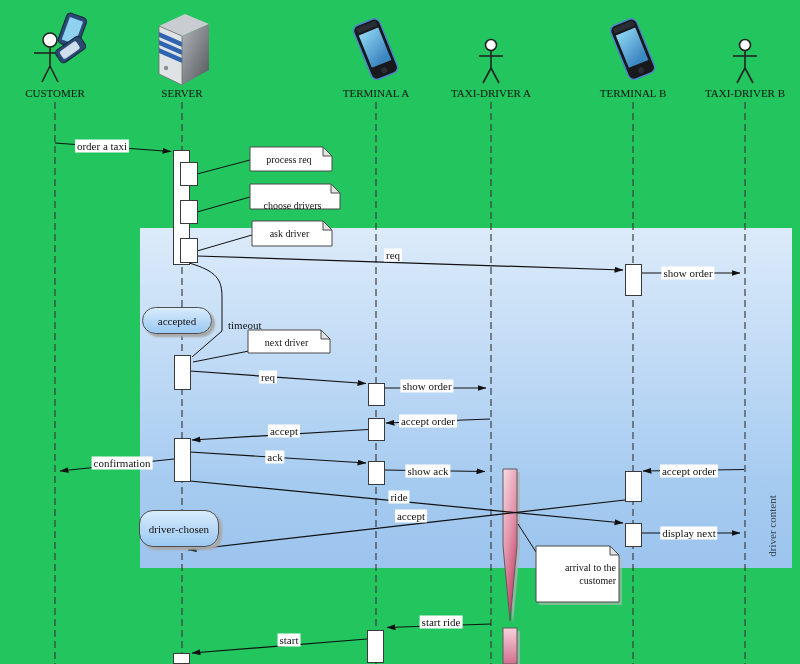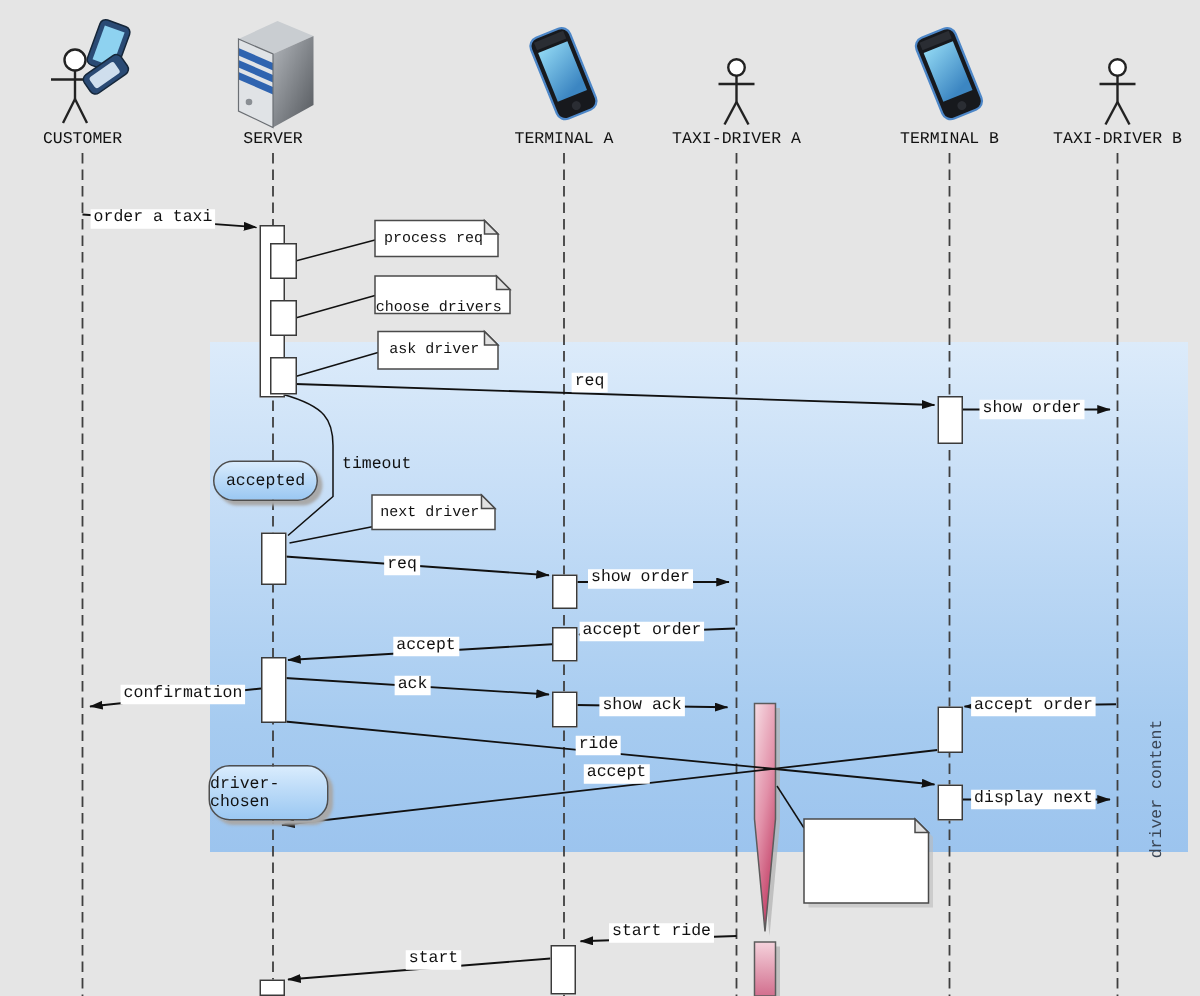--- a/index.html
+++ b/index.html
@@ -1,27 +1,27 @@
 <!DOCTYPE html>
 <html><head>
 <meta charset="utf-8">
 <style>
   html,body{margin:0;padding:0;background:#fff;}
-  #canvas{position:relative;width:800px;height:664px;background:#e5e5e5;overflow:hidden;
-          font-family:Liberation Mono, monospace;color:#111;}
+  #canvas{position:relative;width:800px;height:664px;background:#22c55e;overflow:hidden;
+          font-family:Liberation Serif, serif;color:#111;}
   .abs{position:absolute;}
   #fragment{left:140px;top:228px;width:652px;height:340px;
             background:linear-gradient(to bottom,#dcebfa 0%,#c3dcf6 35%,#a6cbf0 75%,#9cc4ee 100%);z-index:1;}
   #wires{left:0;top:0;z-index:2;}
   .ovl{z-index:3;}
   .actor-label{top:87px;width:120px;text-align:center;font-size:11px;color:#111;}
   .act{background:#fff;border:1px solid #3a3a3a;box-sizing:border-box;}
   .msg-label{font-size:11px;line-height:13px;background:#fff;padding:0 2px;white-space:nowrap;
              transform:translate(-50%,-50%);}
-  .plain-label{font-size:11px;line-height:13px;white-space:nowrap;background:transparent;}
+  .plain-label{font-size:11px;line-height:13px;white-space:nowrap;background:transparent;margin-top:15px;}
   .note-text{font-size:10px;line-height:13px;text-align:right;display:flex;align-items:center;justify-content:center;}
   .state{border:1.5px solid #4e4e4e;border-radius:14px;box-sizing:border-box;
          background:linear-gradient(to bottom,#d9ecfd 0%,#bcdbf8 45%,#9bc8f2 100%);
          box-shadow:3px 3px 2px #a9a9a9;display:flex;align-items:center;justify-content:center;
          font-size:11px;margin-top:16px;}
   .vtext{font-size:11px;color:#3a4554;transform:translate(-50%,-50%) rotate(-90deg);white-space:nowrap;}
 </style>
 </head>
 <body>
 
@@ -227,14 +227,15 @@
   <div class="abs ovl msg-label" style="left:441px;top:622px">start ride</div>
   <div class="abs ovl msg-label" style="left:289px;top:640px">start</div>
 
   <div class="abs ovl plain-label" style="left:228px;top:304px">timeout</div>
   <div class="abs ovl vtext" style="left:772px;top:526px">driver content</div>
 
   <div class="abs ovl note-text" style="left:250px;top:148px;width:78px;height:22px">process req</div>
   <div class="abs ovl note-text" style="left:250px;top:185px;width:85px;height:41px">choose drivers</div>
   <div class="abs ovl note-text" style="left:252px;top:222px;width:75px;height:23px">ask driver</div>
   <div class="abs ovl note-text" style="left:248px;top:331px;width:77px;height:23px">next driver</div>
+  <div class="abs ovl note-text" style="left:538px;top:548px;width:78px;height:52px">arrival to the customer</div>
 
 </div>
 
 </body></html>

